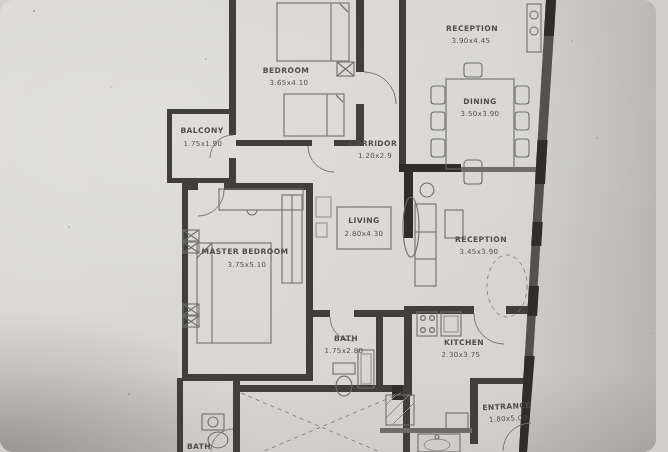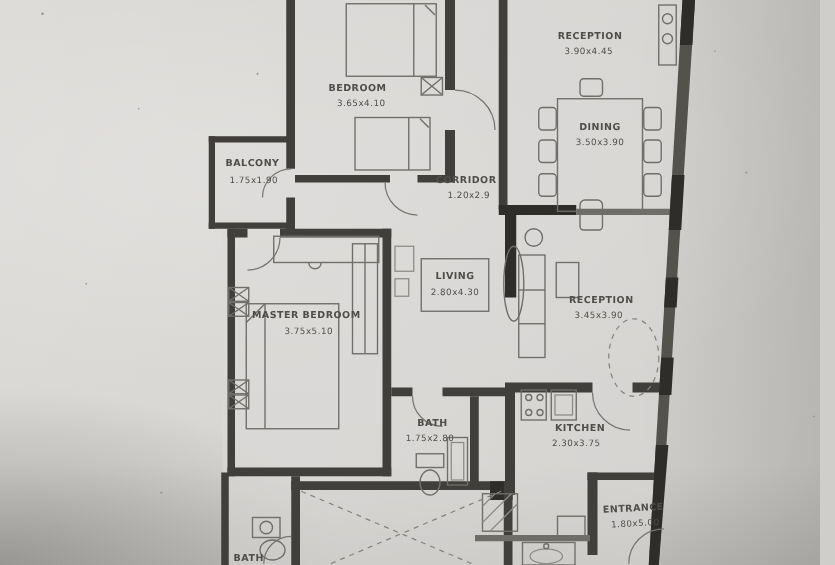--- a/index.html
+++ b/index.html
@@ -9,20 +9,21 @@
     background:#cfcecb;
   }
   .photo{
     position:relative;width:656px;height:452px;
     background:
       radial-gradient(140% 90% at 28% 30%, rgba(255,255,255,0.22) 0%, rgba(255,255,255,0) 55%),
       linear-gradient(to right, rgba(0,0,0,0) 78%, rgba(70,68,64,0.14) 100%),
       linear-gradient(to bottom, rgba(0,0,0,0) 82%, rgba(60,58,54,0.14) 100%),
       radial-gradient(60% 45% at 0% 100%, rgba(55,50,45,0.30) 0%, rgba(55,50,45,0) 70%),
       linear-gradient(105deg, #dad9d6 0%, #d6d5d2 45%, #cfcecb 78%, #c9c8c5 100%);
+    border-radius: 13px;
   }
   svg.plan{position:absolute;left:0;top:0;filter:blur(0.4px);}
   .wall{fill:#403f3b;}
   .wall-dark{fill:#2e2d2a;}
   .wall-mid{fill:#53524d;}
   .wall-light{fill:#6e6d68;}
   .fur{stroke:#6f6e6a;stroke-width:1.1;fill:none;}
   .fur-faint{stroke:#8b8a85;stroke-width:1;fill:none;}
   .arc{stroke:#76756f;stroke-width:1;fill:none;}
   .dash{stroke:#84837d;stroke-width:1;fill:none;stroke-dasharray:4 4;}

